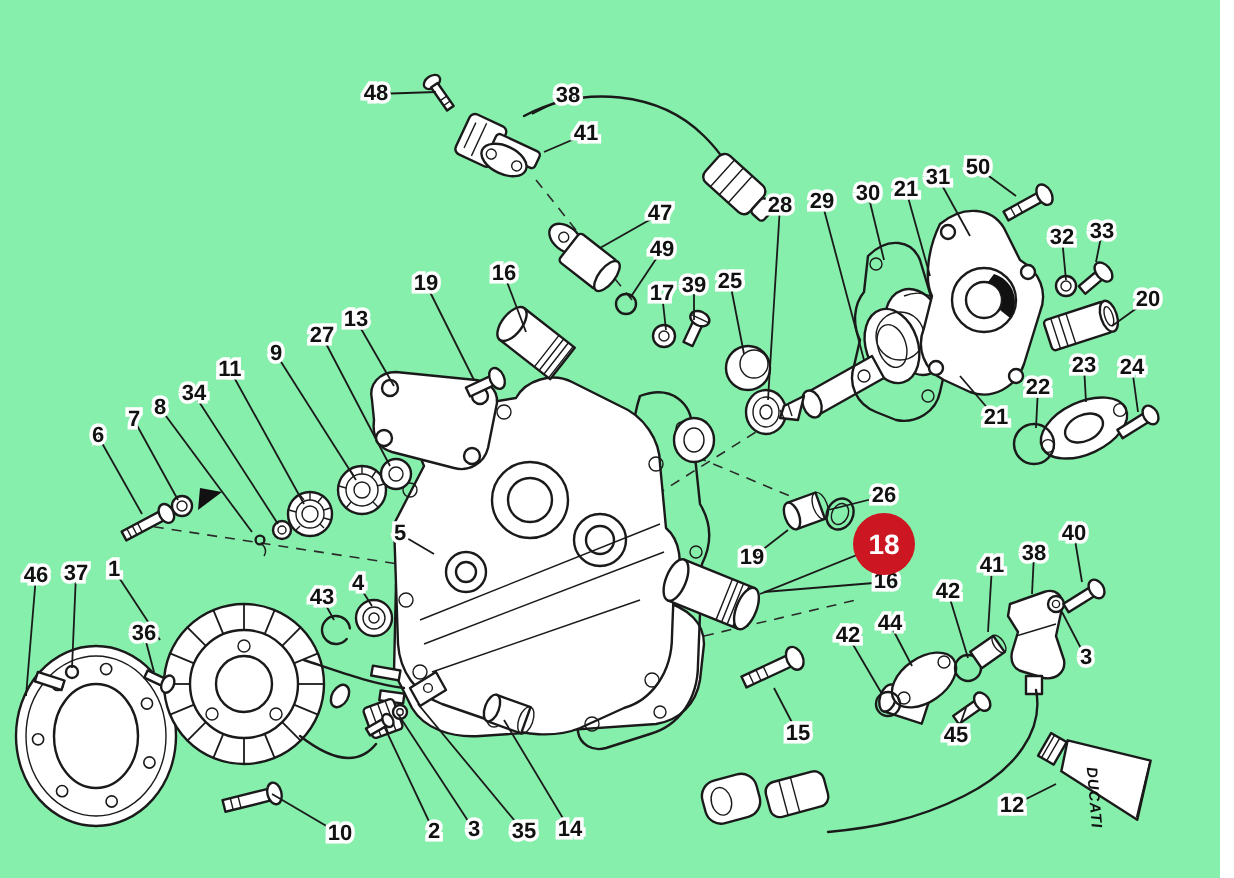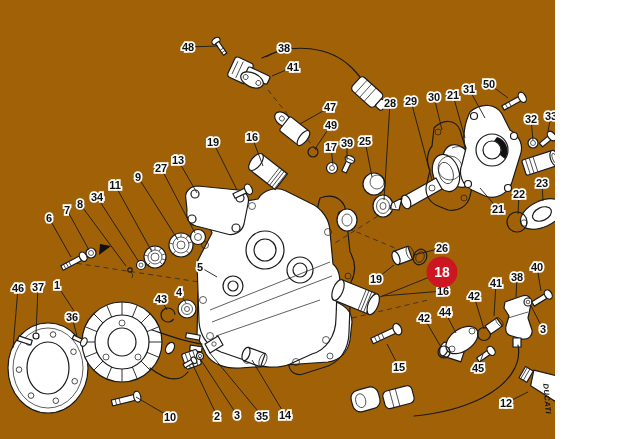--- a/index.html
+++ b/index.html
@@ -1,17 +1,17 @@
 <!DOCTYPE html>
 <html><head>
 <meta charset="utf-8">
 <title>Parts Diagram</title>
 <style>
   html,body{margin:0;padding:0;background:#fff;}
-  .stage{position:relative;width:555px;height:439px;background:#a16207;overflow:hidden;
+  .stage{position:relative;width:610px;height:439px;background:#86efac;overflow:hidden;
          font-family:"Liberation Sans",sans-serif;text-decoration:underline;}
   svg{position:absolute;left:0;top:0;}
   .ln{fill:none;stroke:#1a1a1a;stroke-width:1.2;stroke-linejoin:round;stroke-linecap:round;}
   .fw{fill:#ffffff;stroke:#1a1a1a;stroke-width:1.2;stroke-linejoin:round;}
   .thin{fill:none;stroke:#1a1a1a;stroke-width:0.7;}
   .dash{fill:none;stroke:#2a2a2a;stroke-width:0.8;stroke-dasharray:5 4;}
   .dk{fill:#111;stroke:none;}
 </style>
 </head>
 <body>

